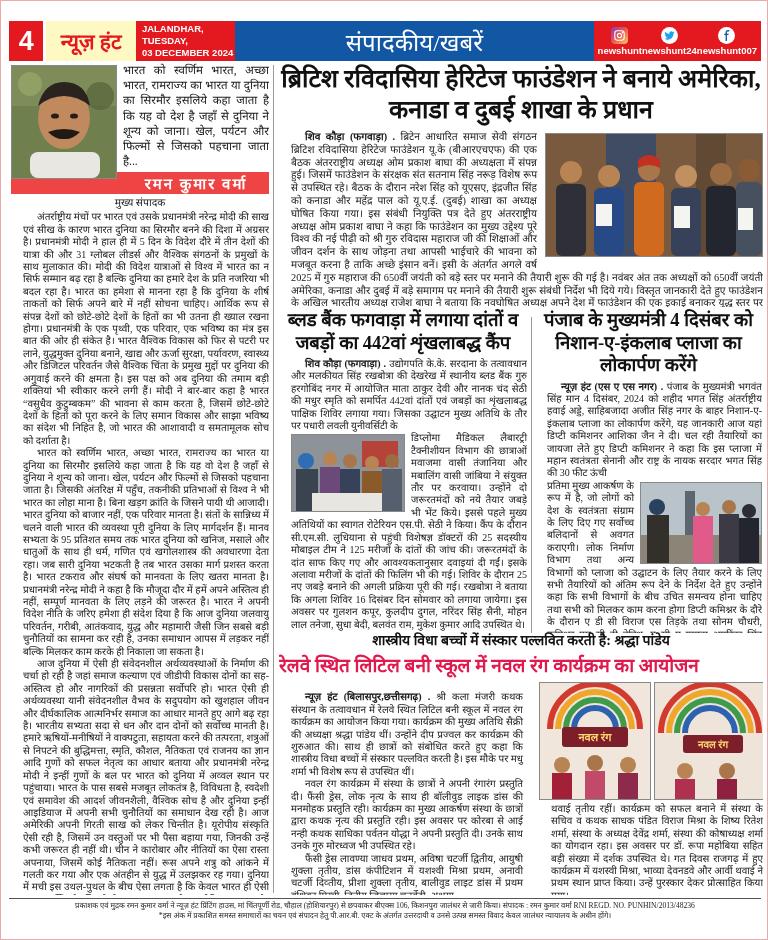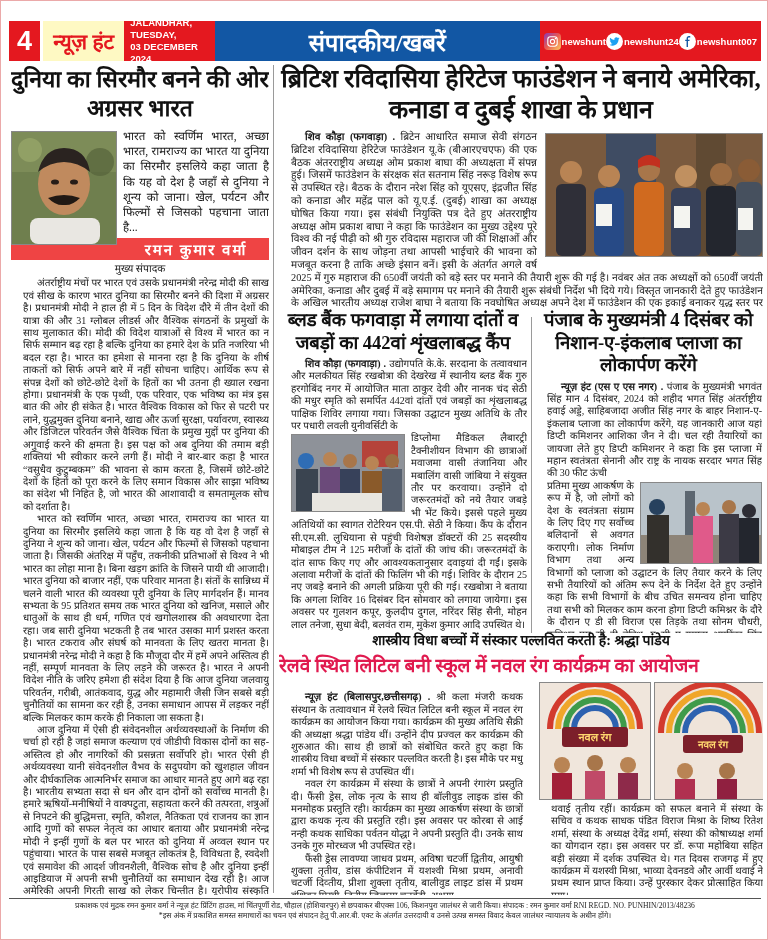--- a/index.html
+++ b/index.html
@@ -4,23 +4,23 @@
 <style>
   html,body{margin:0;padding:0;}
   body{width:768px;height:940px;background:#ffffff;font-family:"Liberation Serif","DejaVu Serif",serif;color:#1a1a1a;}
   .page{position:relative;width:768px;height:940px;background:#fff;overflow:hidden;box-sizing:border-box;border:1px solid #eba9a9;}
   
   .masthead{position:absolute;left:8px;top:20px;width:752px;height:40px;display:flex;background:#e4181f;}
   .pagenum{width:36px;background:#e4181f;color:#fff;font-family:"Liberation Sans",sans-serif;font-weight:bold;font-size:27px;display:flex;align-items:center;justify-content:center;border-right:3px solid #fff;}
   .logo-box{width:94px;background:#fef9c3;display:flex;align-items:center;justify-content:center;}
   .logo-box span{color:#e4181f;font-weight:bold;font-size:21px;}
   .dateline{width:104px;color:#fff;font-family:"Liberation Sans",sans-serif;font-weight:bold;font-size:9.5px;line-height:12px;display:flex;flex-direction:column;justify-content:center;padding-left:6px;box-sizing:border-box;}
-  .section-box{width:376px;background:#1257a4;color:#fff;display:flex;align-items:center;justify-content:center;font-weight:bold;font-size:24px;}
+  .section-box{width:376px;background:#1257a4;color:#fff;display:flex;align-items:center;justify-content:center;font-weight:normal;font-size:24px;}
   .social{flex:1;display:flex;align-items:center;justify-content:space-evenly;padding:0 4px;}
-  .social-item{display:flex;flex-direction:row;align-items:center;gap:1px;}
+  .social-item{display:flex;flex-direction:column;align-items:center;gap:1px;}
   .social-item .handle{color:#fff;font-family:"Liberation Sans",sans-serif;font-weight:bold;font-size:9.5px;}
   .icn{width:17px;height:17px;border-radius:50%;background:#fff;display:flex;align-items:center;justify-content:center;font-family:"Liberation Serif",serif;}
   .icn-ig{border-radius:4px;background:linear-gradient(135deg,#8a3ab9,#e95950,#fccc63);}
   
   .h-black{font-weight:bold;color:#111;text-align:center;}
   .bodytxt{font-size:10px;line-height:12.4px;text-align:justify;padding-left:12px;}
   .bodytxt p{margin:0;text-indent:14px;}
   .lead{font-weight:bold;}
   .divider-v{position:absolute;width:1px;background:#9a9a9a;}
   
@@ -97,21 +97,20 @@
           <svg width="11" height="11" viewBox="0 0 24 24">
               <path fill="#1257a4" d="M15 3h3V0h-3c-2.8 0-5 2.2-5 5v3H7v3h3v13h3V11h3l1-3h-4V5c0-1.1.9-2 2-2z"></path>
             </svg>
         </span>
         <span class="handle">newshunt007</span>
       </div>
     </div>
   </div>
 
   <div class="editorial">
-    <h1 class="h-black">दुनिया का सिरमौर बनने की ओर अग्रसर भारत</h1>
     <div class="ed-top">
       <div class="ed-photo">
         <svg width="104" height="112" viewBox="0 0 104 112" preserveAspectRatio="none">
           <rect width="104" height="112" fill="#6f7f4e"></rect>
           <rect width="104" height="40" fill="#87955f" opacity="0.6"></rect>
           <circle cx="18" cy="18" r="12" fill="#9aa86b" opacity="0.7"></circle>
           <circle cx="88" cy="30" r="14" fill="#55633a" opacity="0.7"></circle>
           <rect x="18" y="86" width="70" height="26" rx="8" fill="#e9e7e2"></rect>
           <ellipse cx="52" cy="52" rx="26" ry="31" fill="#c08a5e"></ellipse>
           <path d="M26 40 Q32 16 52 16 Q74 16 78 40 Q66 30 52 30 Q38 30 26 40 Z" fill="#2a2320"></path>

